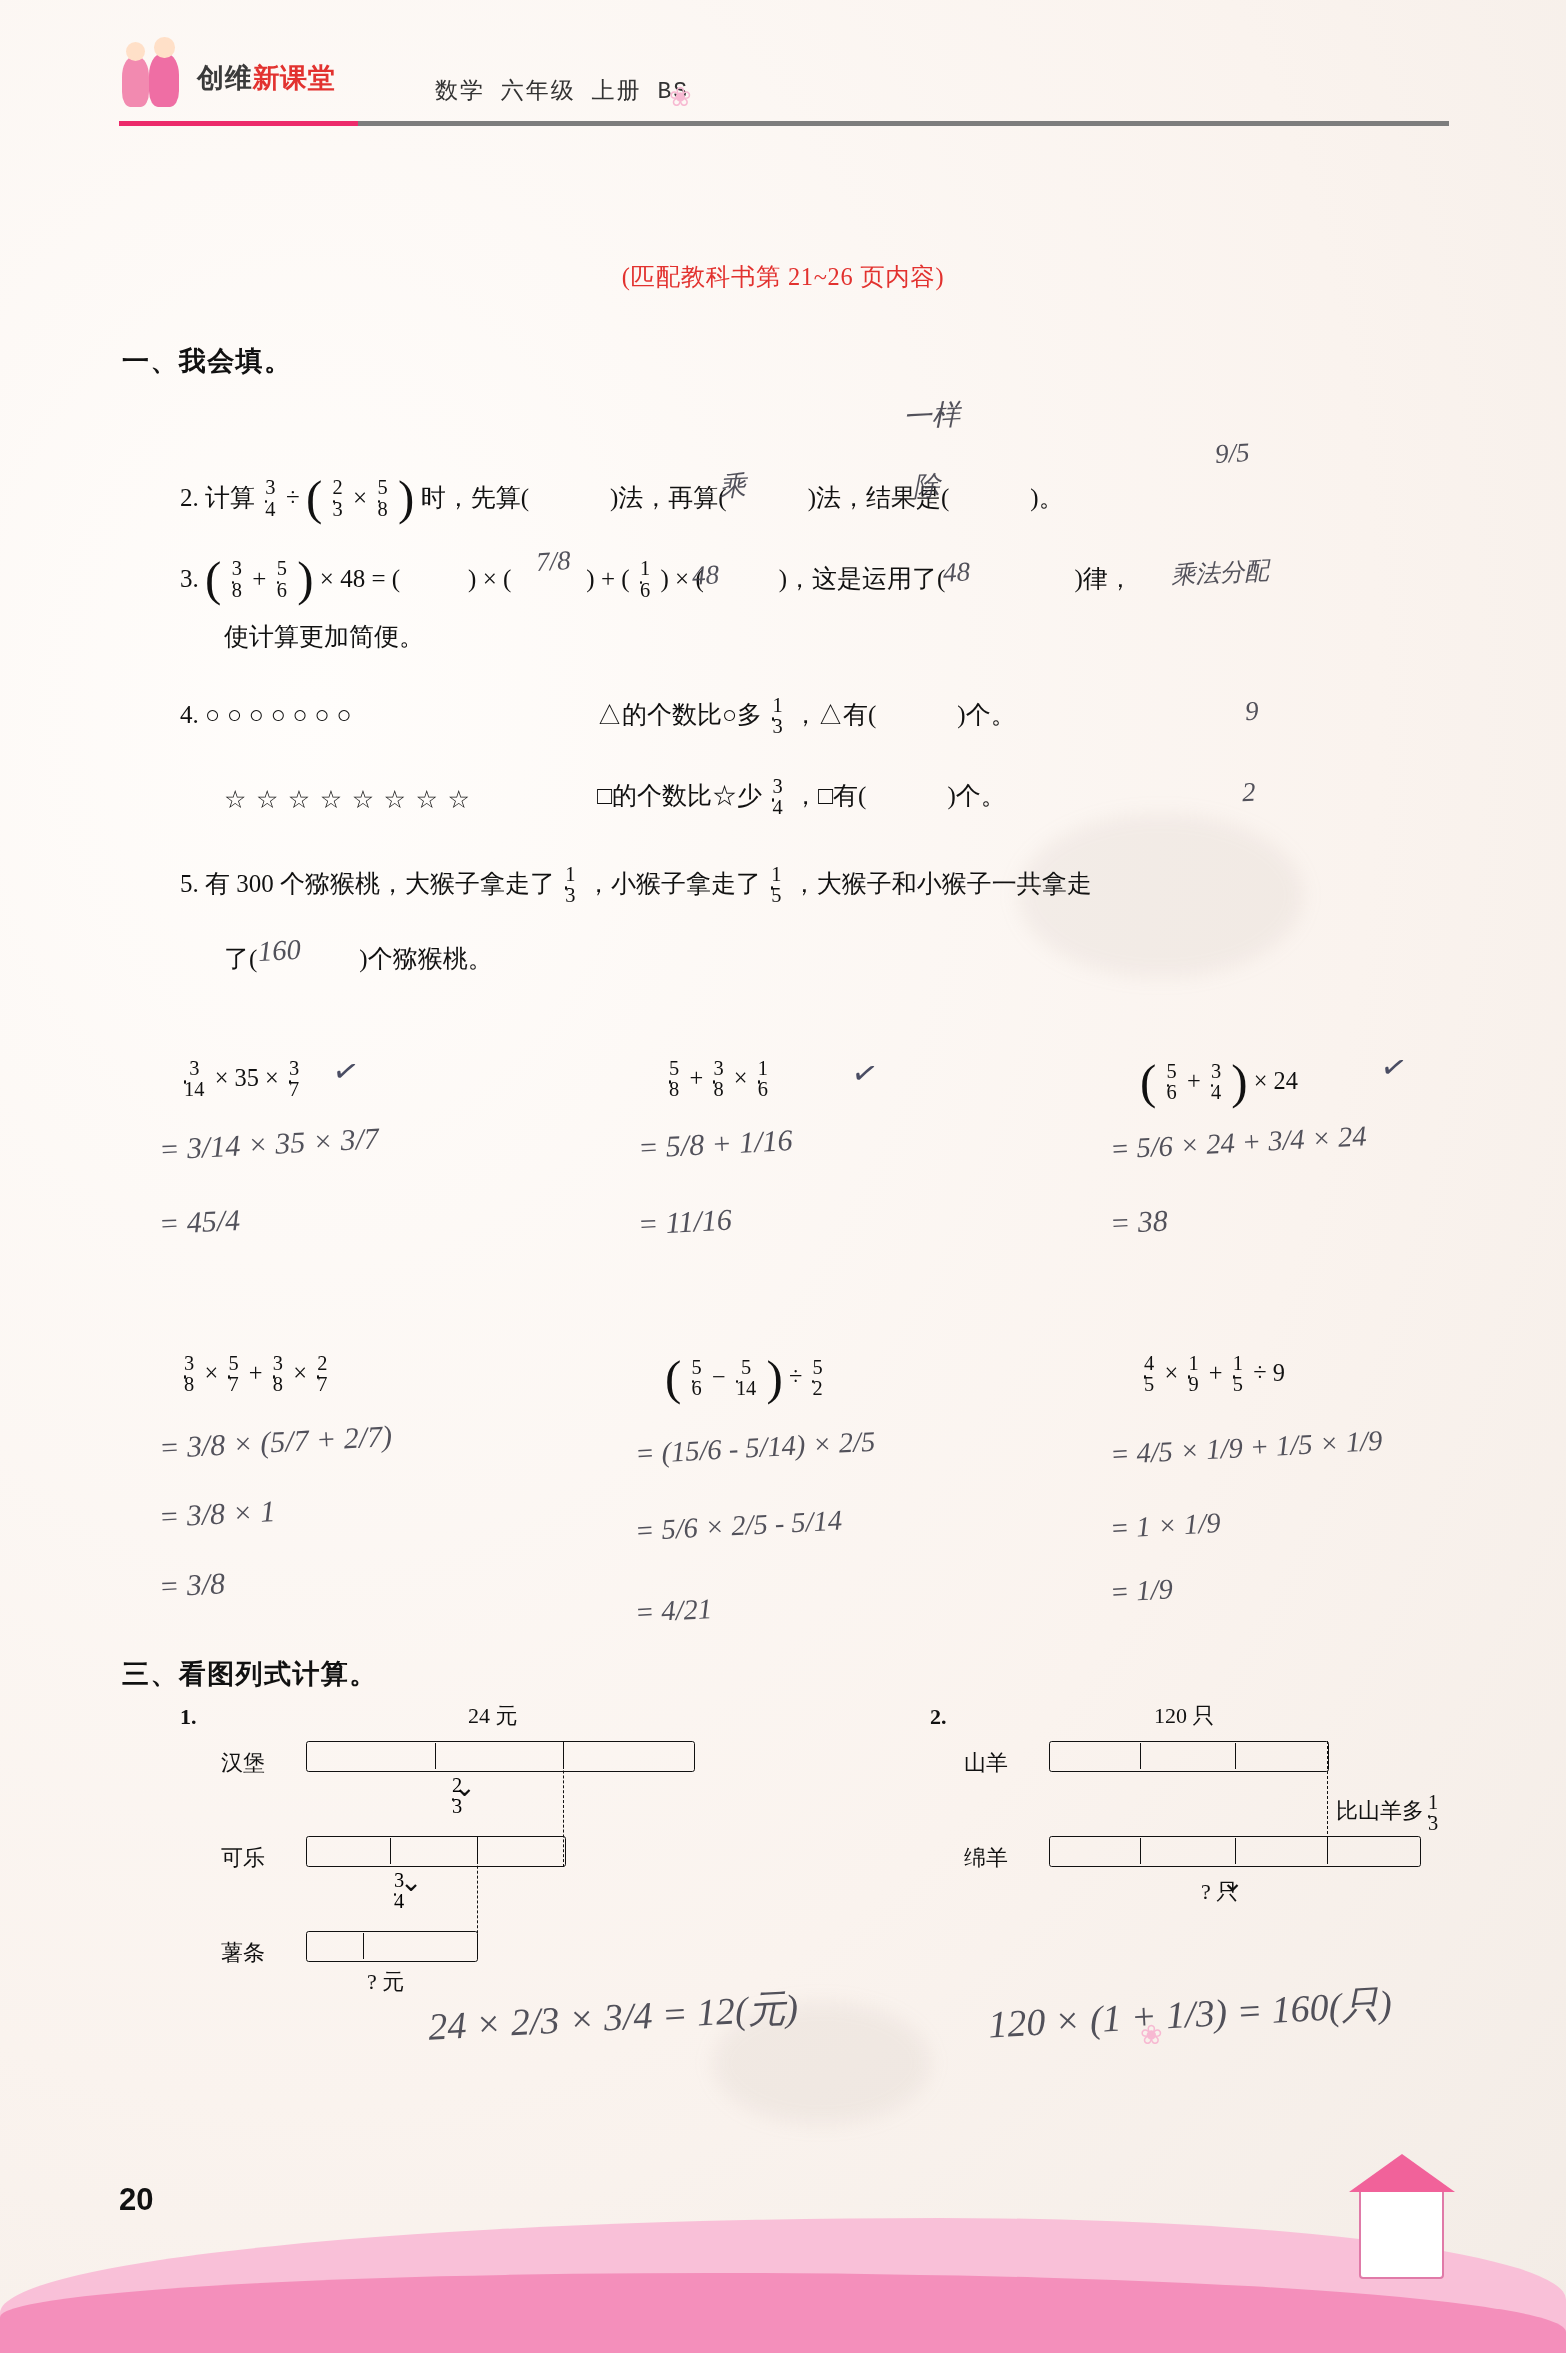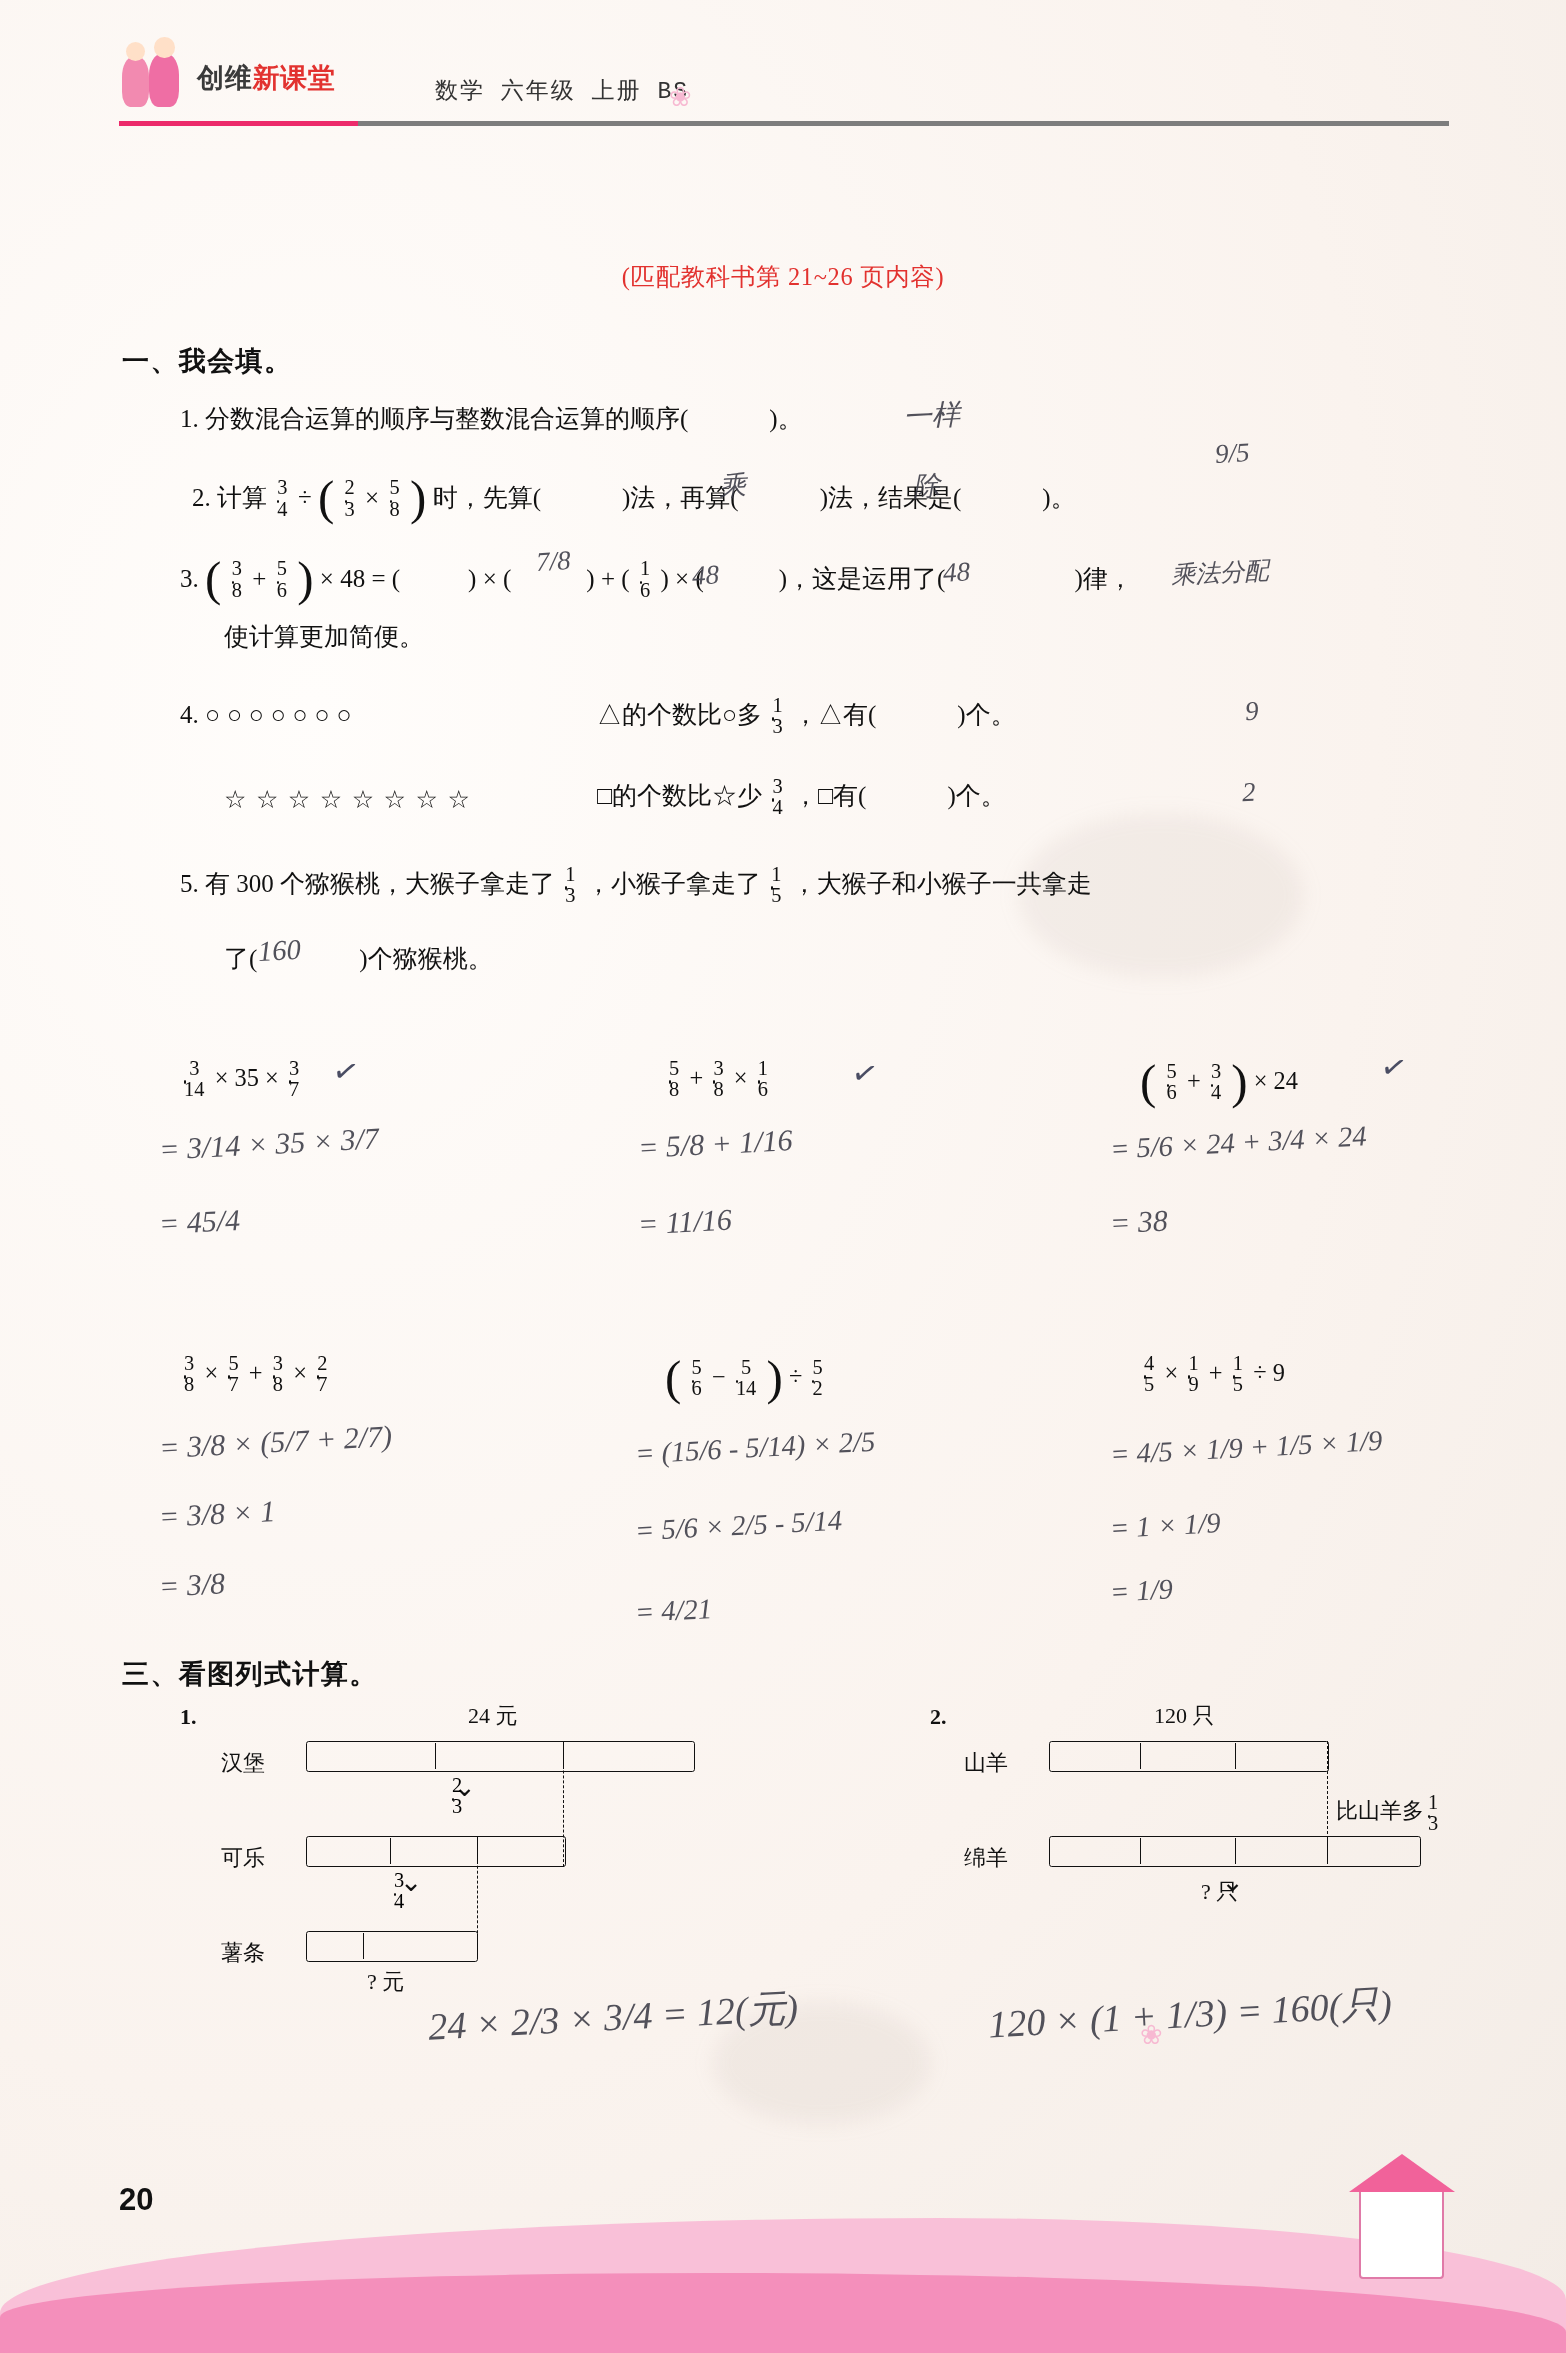--- a/index.html
+++ b/index.html
@@ -145,27 +145,23 @@
     </div>
     <div class="brand"><span>创维</span><span class="red">新课堂</span></div>
     <div class="hdr-sub">数学 六年级 上册 BS</div>
     <div class="hdr-rule"></div>
   </div>
 
   <div class="subtitle">(匹配教科书第 21~26 页内容)</div>
 
   <div class="sec" style="left:122px;top:343px;">一、我会填。</div>
 
-  <div class="q" style="left:180px;top:400px;">
-    <span>1.</span>
-    <span>分数混合运算的顺序与整数混合运算的顺序(</span><span class="blank"></span><span>)。</span>
-  </div>
   <div class="hw" style="left:903px;top:397px;font-size:28.5px;">一样</div>
 
-  <div class="q" style="left:180px;top:462px;margin-left:12px;">
+  <div class="q" style="left:180px;top:462px;">
     <span>2.</span>
     <span>计算</span>
     <span class="frac"><span class="n">3</span><span class="bar"></span><span class="d">4</span></span>
     <span>÷</span>
     <span class="bigparen">(</span>
     <span class="frac"><span class="n">2</span><span class="bar"></span><span class="d">3</span></span>
     <span>×</span>
     <span class="frac"><span class="n">5</span><span class="bar"></span><span class="d">8</span></span>
     <span class="bigparen">)</span>
     <span>时，先算(</span><span class="blank"></span><span>)法，再算(</span><span class="blank"></span><span>)法，结果是(</span><span class="blank"></span><span>)。</span>

